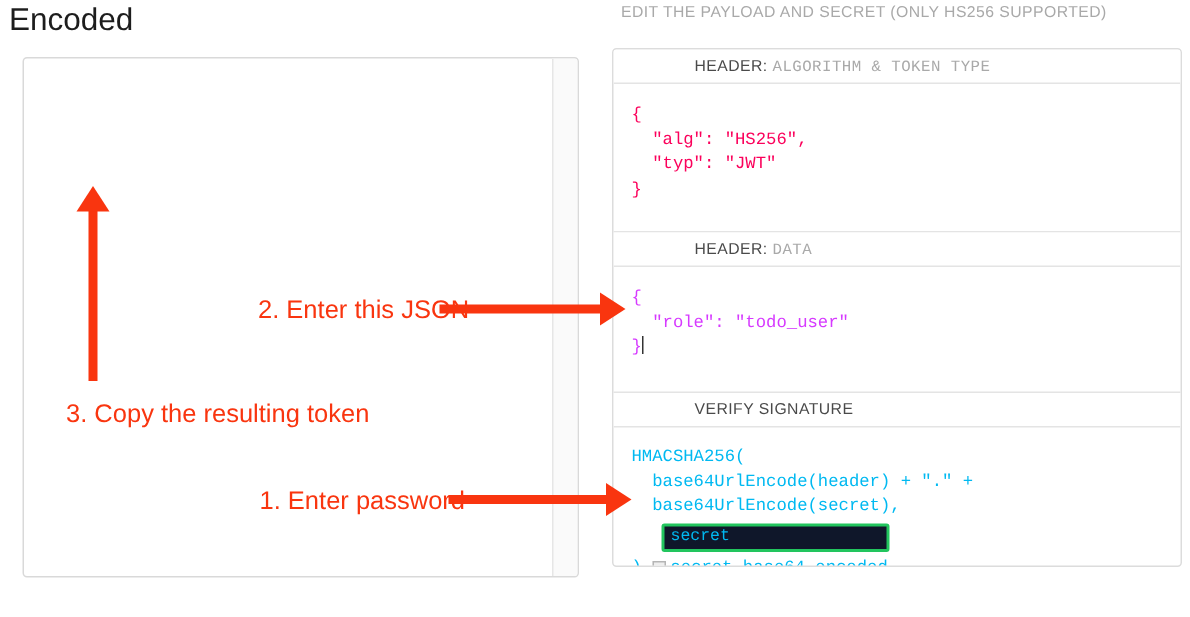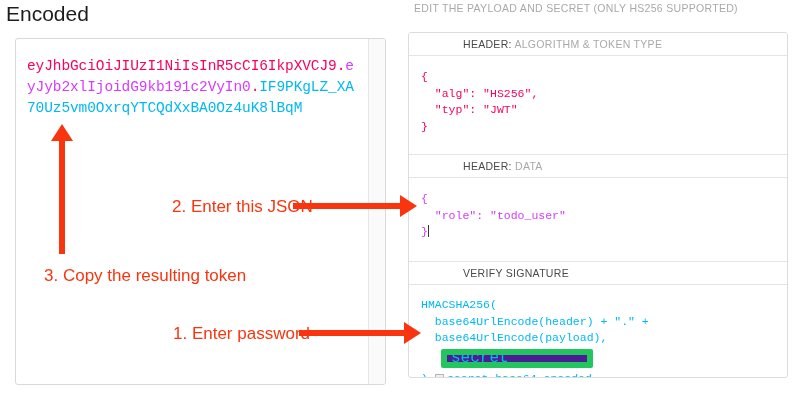--- a/index.html
+++ b/index.html
@@ -101,21 +101,21 @@
     line-height: 23px;
     padding-left: 9px;
     border-bottom: 1px solid #e4e4e4;
     font-size: 10.5px;
     letter-spacing: 0.3px;
     background: #ffffff;
     box-sizing: border-box;
     white-space: nowrap;
   }
   .dec-section-label .lbl-strong { color: #4a4a4a; padding-left: 45px; }
-  .dec-section-label .lbl-light  { color: #a9a9a9; }
+  .dec-section-label .lbl-light  { color: #a9a9a9; font-family: Liberation Mono, monospace; }
   .dec-body {
     padding: 13px 10px 10px 12px;
     font-family: "Liberation Mono", monospace;
     font-size: 11.5px;
     line-height: 16.5px;
     white-space: pre;
     box-sizing: border-box;
   }
   #header-body  { color: #fb015b; height: 99px; border-bottom: 1px solid #e4e4e4; }
   #payload-body { color: #d63aff; height: 84px;  border-bottom: 1px solid #e4e4e4; }
@@ -128,26 +128,26 @@
     background: #333;
     vertical-align: -2px;
     margin-left: 0px;
   }
 
   
   #secret-input-wrap { display: block; margin: 2px 0 3px 20px; }
   #secret-input {
     width: 152px;
     height: 19px;
-    border: 6px solid #22c55e;
+    border: 2px solid #22c55e;
     border-radius: 2px;
-    background: #4c1d95;
+    background: #0f172a;
     color: #00b9f1;
     font-family: "Liberation Mono", monospace;
-    font-size: 16px;
+    font-size: 11px;
     padding: 0 4px;
     box-sizing: border-box;
     outline: none;
   }
   #b64-row { display: flex; align-items: center; }
   #b64-checkbox {
     display: inline-block;
     width: 9px;
     height: 9px;
     border: 1px solid #b5b5b5;
@@ -207,23 +207,20 @@
   #anno-3-head { left: 51px; top: 124px; }
 </style>
 </head>
 <body>
 
 <div class="panel-heading" id="encoded-heading">
   <span class="panel-title">Encoded</span>
 </div>
 
 <div id="encoded-panel">
-  <div id="token-text">
-    <span class="tok-header">eyJhbGciOiJIUzI1NiIsInR5cCI6IkpXVCJ9</span><span class="tok-dot">.</span><span class="tok-payload">eyJyb2xlIjoidG9kb191c2VyIn0</span><span class="tok-dot">.</span><span class="tok-sig">IF9PKgLZ_XA70Uz5vm0OxrqYTCQdXxBA0Oz4uK8lBqM</span>
-  </div>
   <div id="encoded-scrolltrack"></div>
 </div>
 
 <div class="panel-heading" id="decoded-heading">
   <span class="panel-sub">EDIT THE PAYLOAD AND SECRET (ONLY HS256 SUPPORTED)</span>
 </div>
 
 <div id="decoded-panel">
 
   <div class="dec-section-label">
@@ -242,21 +239,21 @@
   <div class="dec-body" id="payload-body"><span>{
   "role": "todo_user"
 }</span><span class="caret"></span></div>
 
   <div class="dec-section-label">
     <span class="lbl-strong">VERIFY SIGNATURE</span>
     <span class="lbl-light"></span>
   </div>
   <div class="dec-body" id="signature-body"><span>HMACSHA256(</span>
 <span>  base64UrlEncode(header) + "." +</span>
-<span>  base64UrlEncode(payload),</span><span id="secret-input-wrap"><input id="secret-input" type="text" value="secret" style=""></span><span id="b64-row"><span>)</span><span id="b64-checkbox"></span><span id="b64-label">secret base64 encoded</span></span></div>
+<span>  base64UrlEncode(secret),</span><span id="secret-input-wrap"><input id="secret-input" type="text" value="secret" style=""></span><span id="b64-row"><span>)</span><span id="b64-checkbox"></span><span id="b64-label">secret base64 encoded</span></span></div>
 
 </div>
 
 <div class="anno-text" id="anno-2-text">2. Enter this JSON</div>
 <div class="anno-line-h" id="anno-2-line"></div>
 <div class="anno-head-r" id="anno-2-head"></div>
 
 <div class="anno-text" id="anno-3-text">3. Copy the resulting token</div>
 <div class="anno-line-v" id="anno-3-line"></div>
 <div class="anno-head-u" id="anno-3-head"></div>

